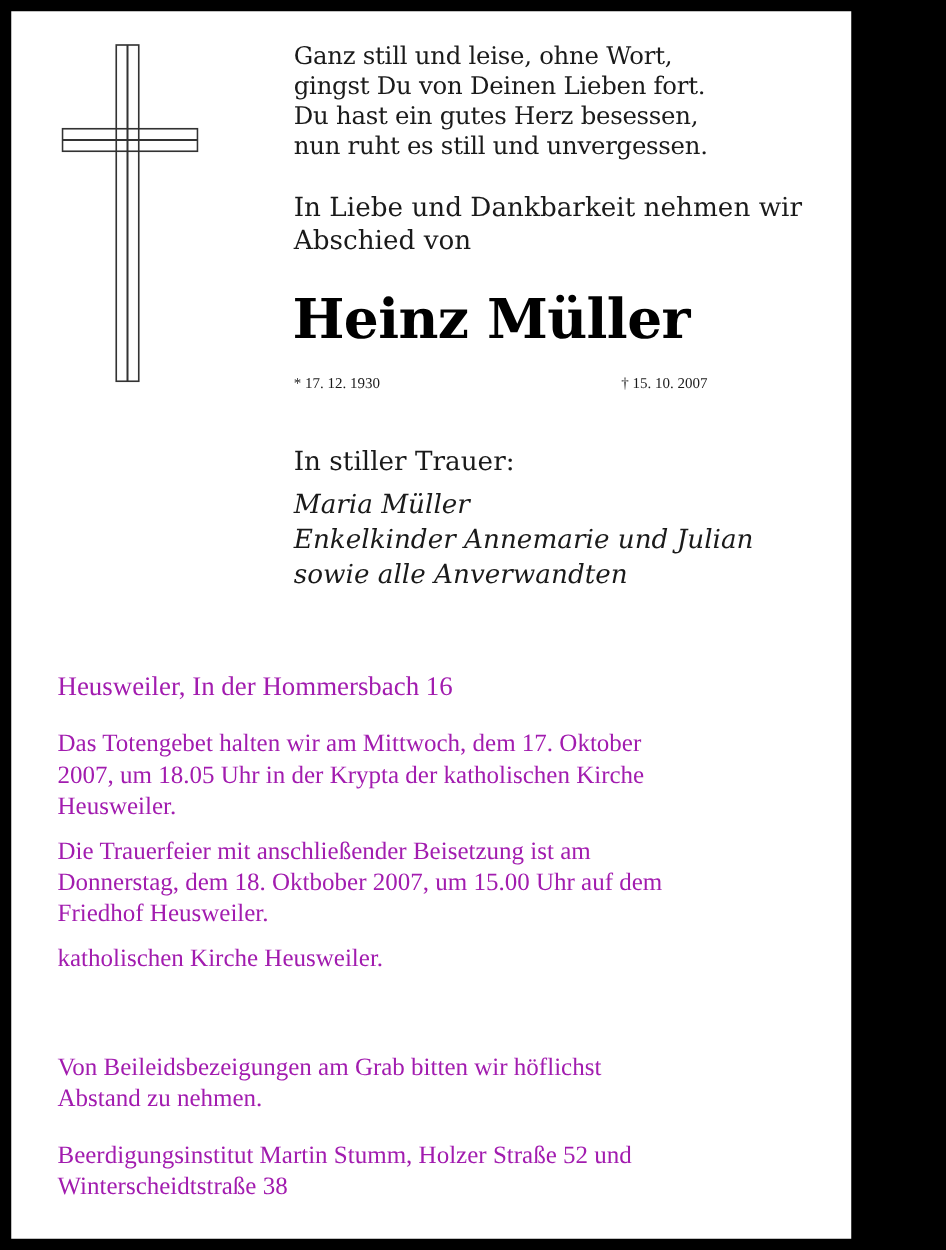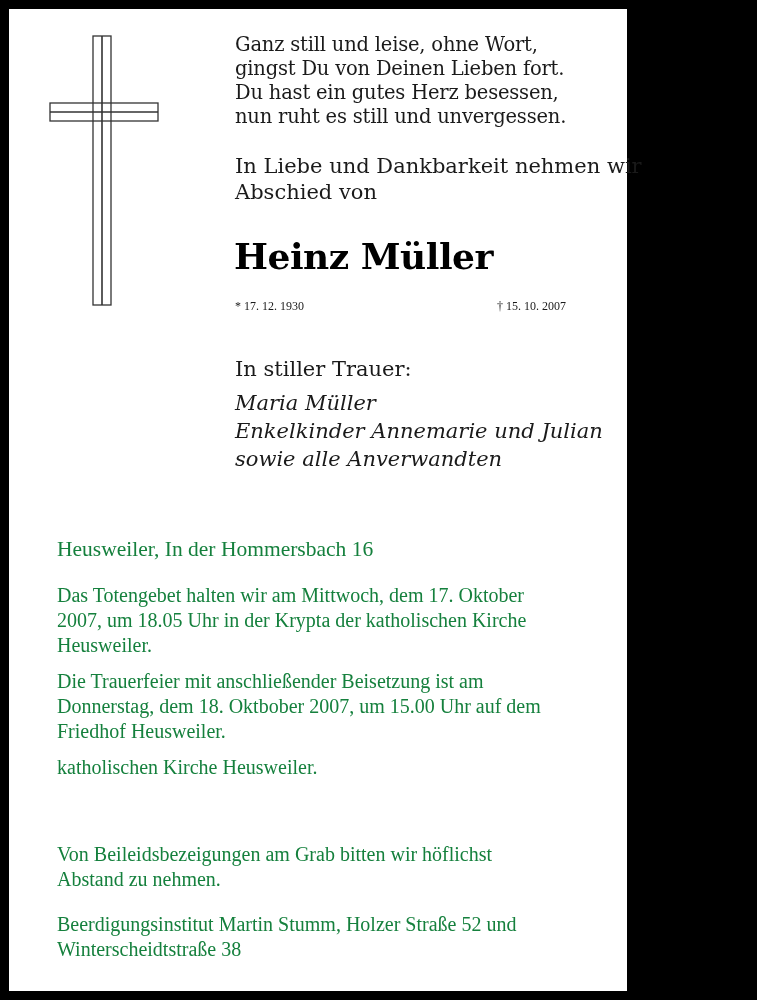--- a/index.html
+++ b/index.html
@@ -1,33 +1,33 @@
 <!DOCTYPE html>
 <html><head>
 <meta charset="utf-8">
 <style>
   html, body { margin:0; padding:0; }
   body { width:757px; height:1000px; background:#000; position:relative; overflow:hidden; }
-  .page { position:absolute; left:9px; top:9px; width:618px; height:982px; background:#fff; color:#1a1a1a;
+  .page { position:absolute; left:9px; top:9px; width:672px; height:982px; background:#fff; color:#1a1a1a;
           font-family:"DejaVu Serif","Liberation Serif",serif; }
   .cross { position:absolute; left:40px; top:26px; width:110px; height:272px; }
   .abs { position:absolute; }
   .poem { left:226px; top:24px; font-size:19.5px; line-height:24px; letter-spacing:-0.2px; }
   .poem div { white-space:nowrap; }
   .farewell { left:226px; top:144px; font-size:21px; line-height:26px; }
   .farewell div { white-space:nowrap; }
-  .name { left:225px; top:218px; font-size:36px; font-weight:bold; line-height:58px; color:#000; letter-spacing:-0.5px;
+  .name { left:225px; top:218px; font-size:44px; font-weight:bold; line-height:58px; color:#000; letter-spacing:-0.5px;
           font-family:"DejaVu Serif","Liberation Serif",serif; }
   .date { top:284px; font-size:12px; line-height:26px; font-family:"Liberation Serif",serif; }
   .born { left:226px; }
   .died { left:488px; }
   .mourning { left:226px; top:346px; font-size:21px; line-height:28px; }
   .mourners { left:226px; top:380px; font-size:21px; line-height:28px; font-style:italic; }
   .mourners div { white-space:nowrap; }
-  .text { left:37px; font-family:"Liberation Serif",serif; font-size:20px; line-height:25px; color:#15803d;margin-left:11px; }
+  .text { left:37px; font-family:"Liberation Serif",serif; font-size:20px; line-height:25px; color:#a21caf; }
   .text div { white-space:nowrap; }
   .address { top:528px; font-size:21.5px; }
   .p1 { top:574px; }
   .p2 { top:660px; }
   .p3 { top:746px; }
   .p4 { top:833px; }
   .funeral { top:903px; }
 </style>
 </head>
 <body>

